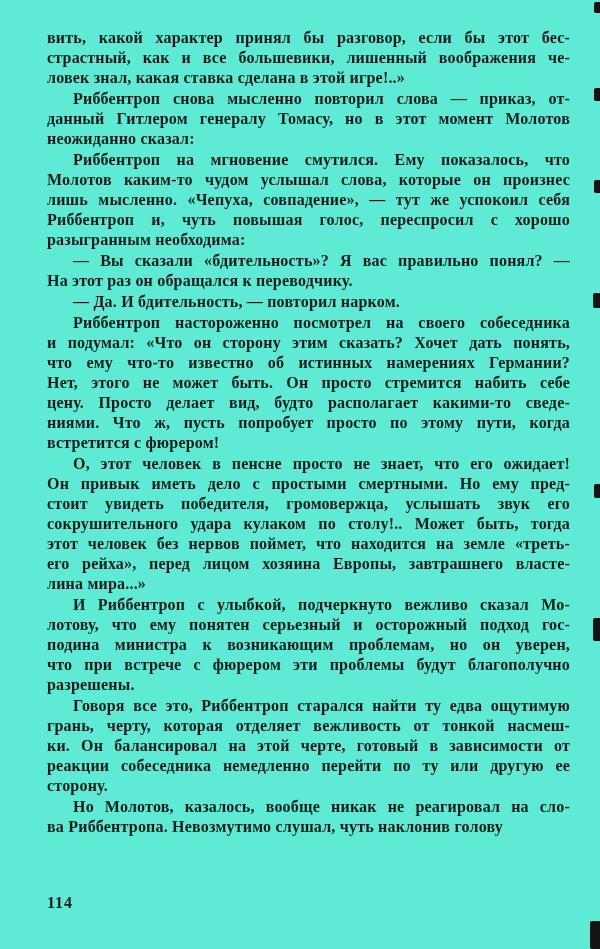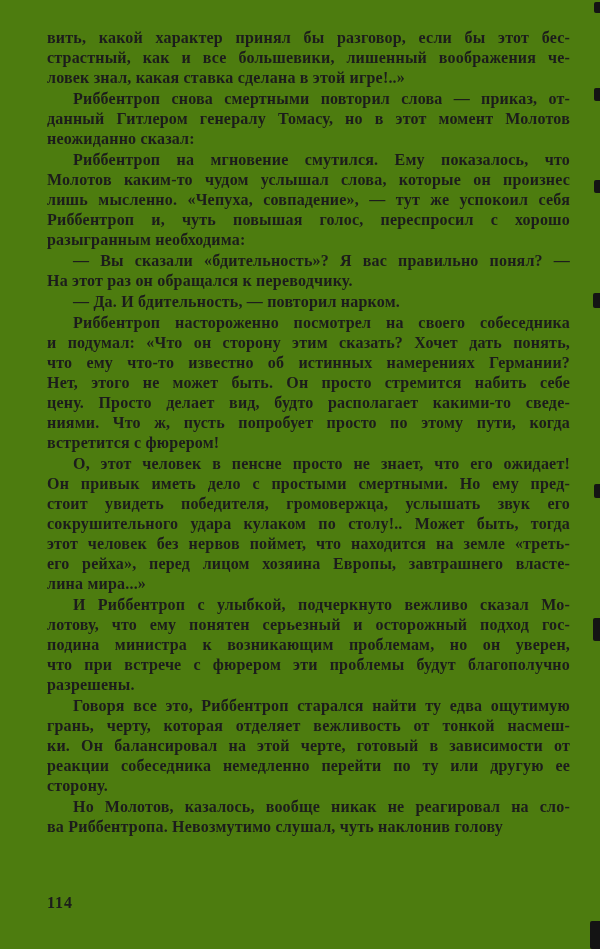--- a/index.html
+++ b/index.html
@@ -4,21 +4,21 @@
 <style>
   html, body {
     margin: 0;
     padding: 0;
     background: #ffffff;
   }
   .page {
     position: relative;
     width: 600px;
     height: 949px;
-    background: #4d7c0f;
+    background: #5eead4;
     overflow: hidden;
     font-family: "Liberation Serif", "DejaVu Serif", serif;
   }
   .text-block {
     position: absolute;
     left: 47px;
     top: 28px;
     width: 523px;
     font-size: 16px;
     line-height: 20px;
@@ -68,21 +68,21 @@
 <body>
 
 <div class="page">
   <div class="text-block">
       <div class="para">
         <div class="line">вить, какой характер принял бы разговор, если бы этот бес-</div>
         <div class="line">страстный, как и все большевики, лишенный воображения че-</div>
         <div class="line last">ловек знал, какая ставка сделана в этой игре!..»</div>
       </div>
       <div class="para indent">
-        <div class="line">Риббентроп снова смертными повторил слова — приказ, от-</div>
+        <div class="line">Риббентроп снова мысленно повторил слова — приказ, от-</div>
         <div class="line">данный Гитлером генералу Томасу, но в этот момент Молотов</div>
         <div class="line last">неожиданно сказал:</div>
       </div>
       <div class="para indent">
         <div class="line">Риббентроп на мгновение смутился. Ему показалось, что</div>
         <div class="line">Молотов каким-то чудом услышал слова, которые он произнес</div>
         <div class="line">лишь мысленно. «Чепуха, совпадение», — тут же успокоил себя</div>
         <div class="line">Риббентроп и, чуть повышая голос, переспросил с хорошо</div>
         <div class="line last">разыгранным необходима:</div>
       </div>

